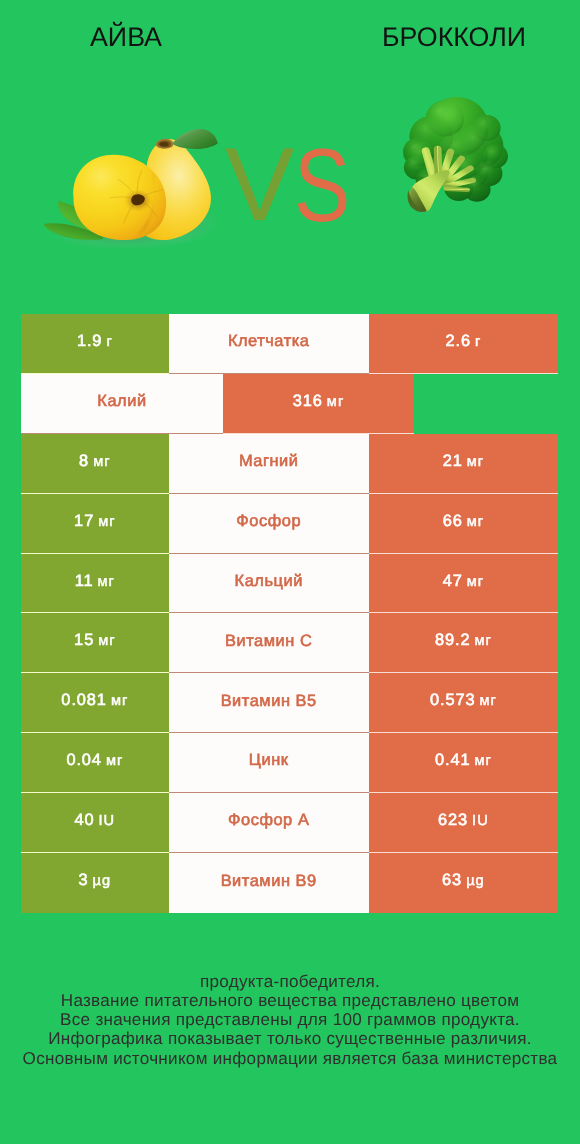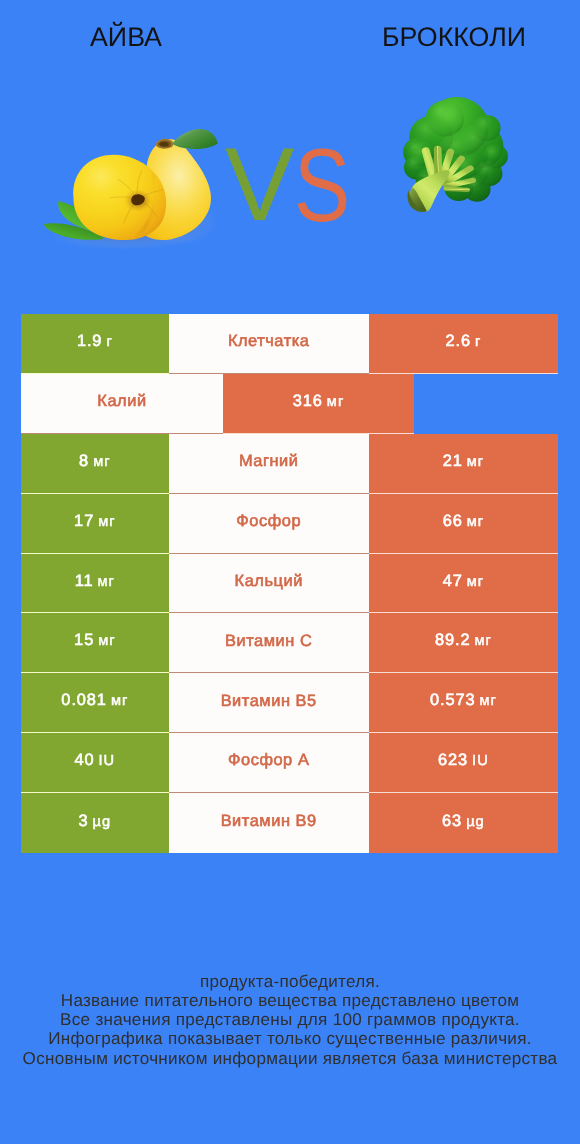--- a/index.html
+++ b/index.html
@@ -1,17 +1,17 @@
 <!DOCTYPE html>
 <html><head>
 <meta charset="utf-8">
 <style>
   html,body{margin:0;padding:0;}
   body{width:580px;height:1144px;background:#ffffff;font-family:"Liberation Sans",sans-serif;overflow:hidden;-webkit-font-smoothing:antialiased;text-rendering:geometricPrecision;}
-  .page{position:relative;width:580px;height:1144px;background:#3b82f6;}
+  .page{position:relative;width:580px;height:1144px;background:#22c55e;}
 
   
   .title{position:absolute;top:22.3px;font-size:26.8px;line-height:30px;color:#131313;text-align:center;font-weight:400;}
   #title-left{left:0;width:252px;}
   #title-right{left:328px;width:252px;}
 
   
   #hero{position:absolute;left:0;top:0;width:580px;height:300px;}
 
   
@@ -277,20 +277,31 @@
         </div>
         <div class="cell c-mid">
           <span class="lbl">Витамин B5</span>
         </div>
         <div class="cell c-right">
           <span class="cellinner"><span class="num">0.573</span><span class="unit">мг</span></span>
         </div>
       </div>
       <div class="row">
         <div class="cell c-left">
+          <span class="cellinner"><span class="num">0.04</span><span class="unit">мг</span></span>
+        </div>
+        <div class="cell c-mid">
+          <span class="lbl">Цинк</span>
+        </div>
+        <div class="cell c-right">
+          <span class="cellinner"><span class="num">0.41</span><span class="unit">мг</span></span>
+        </div>
+      </div>
+      <div class="row">
+        <div class="cell c-left">
           <span class="cellinner"><span class="num">40</span><span class="unit">IU</span></span>
         </div>
         <div class="cell c-mid">
           <span class="lbl">Фосфор A</span>
         </div>
         <div class="cell c-right">
           <span class="cellinner"><span class="num">623</span><span class="unit">IU</span></span>
         </div>
       </div>
       <div class="row">

